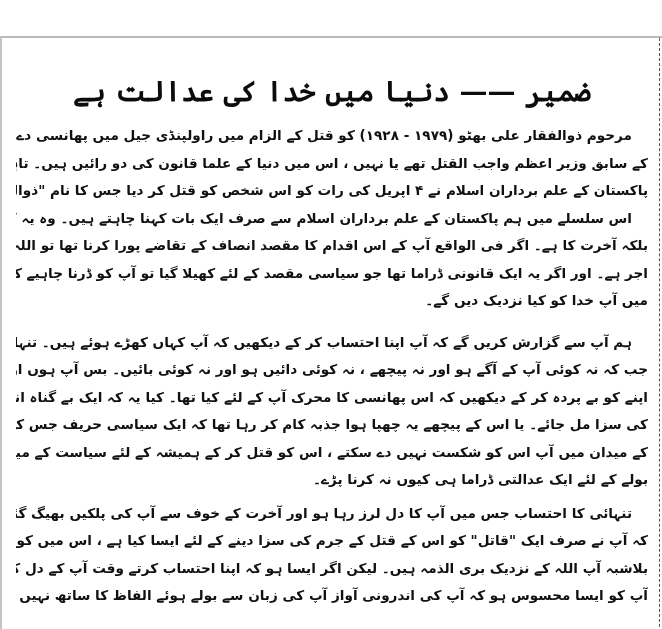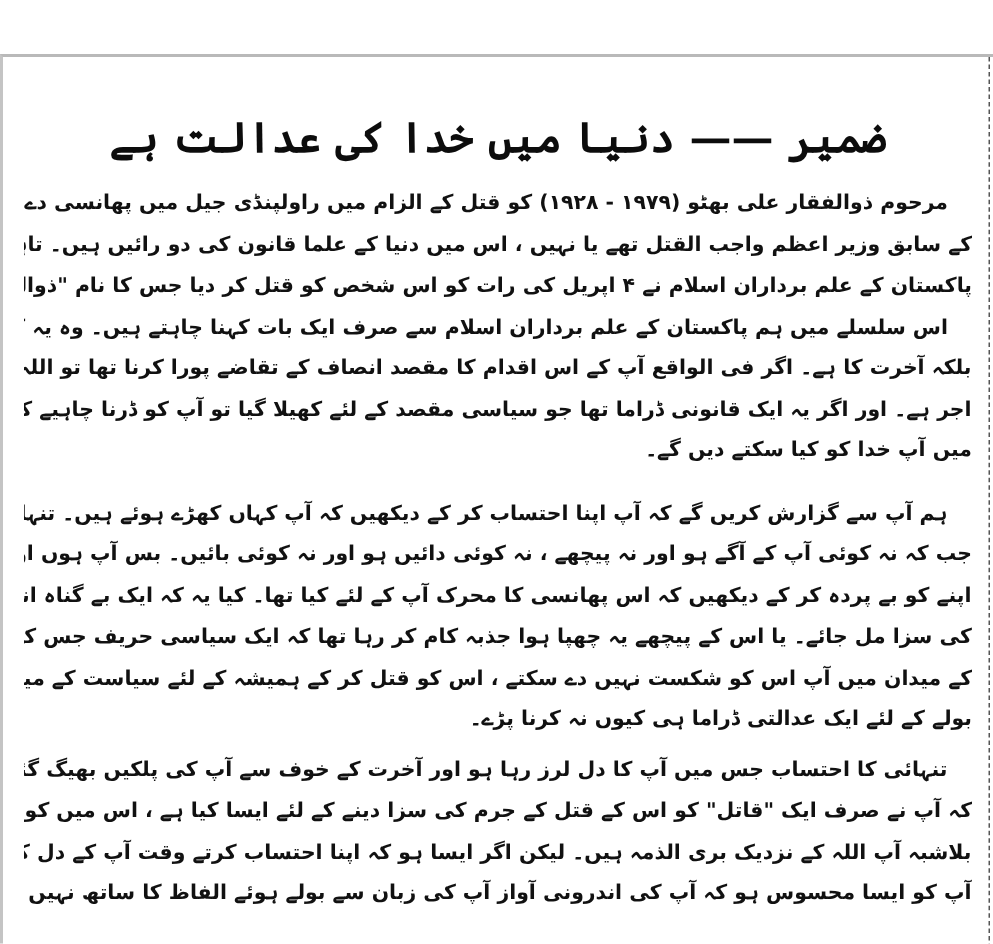--- a/index.html
+++ b/index.html
@@ -87,21 +87,21 @@
     <div class="para indent">
       <span class="line">مرحوم ذوالفقار علی بھٹو (۱۹۷۹ - ۱۹۲۸) کو قتل کے الزام میں راولپنڈی جیل میں پھانسی دے دی گئی۔ پاکستان</span>
       <span class="line">کے سابق وزیر اعظم واجب القتل تھے یا نہیں ، اس میں دنیا کے علما قانون کی دو رائیں ہیں۔ تاہم اس میں دو رائے نہیں کہ</span>
       <span class="line">پاکستان کے علم برداران اسلام نے ۴ اپریل کی رات کو اس شخص کو قتل کر دیا جس کا نام "ذوالفقار علی بھٹو" تھا۔</span>
     </div>
 
     <div class="para indent">
       <span class="line">اس سلسلے میں ہم پاکستان کے علم برداران اسلام سے صرف ایک بات کہنا چاہتے ہیں۔ وہ یہ کہ اصل مسئلہ دنیا کا نہیں</span>
       <span class="line">بلکہ آخرت کا ہے۔ اگر فی الواقع آپ کے اس اقدام کا مقصد انصاف کے تقاضے پورا کرنا تھا تو اللہ کے یہاں آپ کے لئے</span>
       <span class="line">اجر ہے۔ اور اگر یہ ایک قانونی ڈراما تھا جو سیاسی مقصد کے لئے کھیلا گیا تو آپ کو ڈرنا چاہیے کہ کل قائم ہونے والی بڑی عدالت</span>
-      <span class="line">میں آپ خدا کو کیا سکتے دیں گے۔</span>
+      <span class="line">میں آپ خدا کو کیا نزدیک دیں گے۔</span>
     </div>
 
     <div class="gap-2"></div>
 
     <div class="para indent">
       <span class="line">ہم آپ سے گزارش کریں گے کہ آپ اپنا احتساب کر کے دیکھیں کہ آپ کہاں کھڑے ہوئے ہیں۔ تنہائی کے وقت میں</span>
       <span class="line">جب کہ نہ کوئی آپ کے آگے ہو اور نہ پیچھے ، نہ کوئی دائیں ہو اور نہ کوئی بائیں۔ بس آپ ہوں اور آپ کا خدا ہو۔ ایسے عالم میں آپ</span>
       <span class="line">اپنے کو بے پردہ کر کے دیکھیں کہ اس پھانسی کا محرک آپ کے لئے کیا تھا۔ کیا یہ کہ ایک بے گناہ انسان کے قاتل کو اس کے قتل</span>
       <span class="line">کی سزا مل جائے۔ یا اس کے پیچھے یہ چھپا ہوا جذبہ کام کر رہا تھا کہ ایک سیاسی حریف جس کے متعلق آپ جان چکے تھے کہ الکشن</span>
       <span class="line">کے میدان میں آپ اس کو شکست نہیں دے سکتے ، اس کو قتل کر کے ہمیشہ کے لئے سیاست کے میدان سے ہٹا دیں۔ خواہ اس</span>

